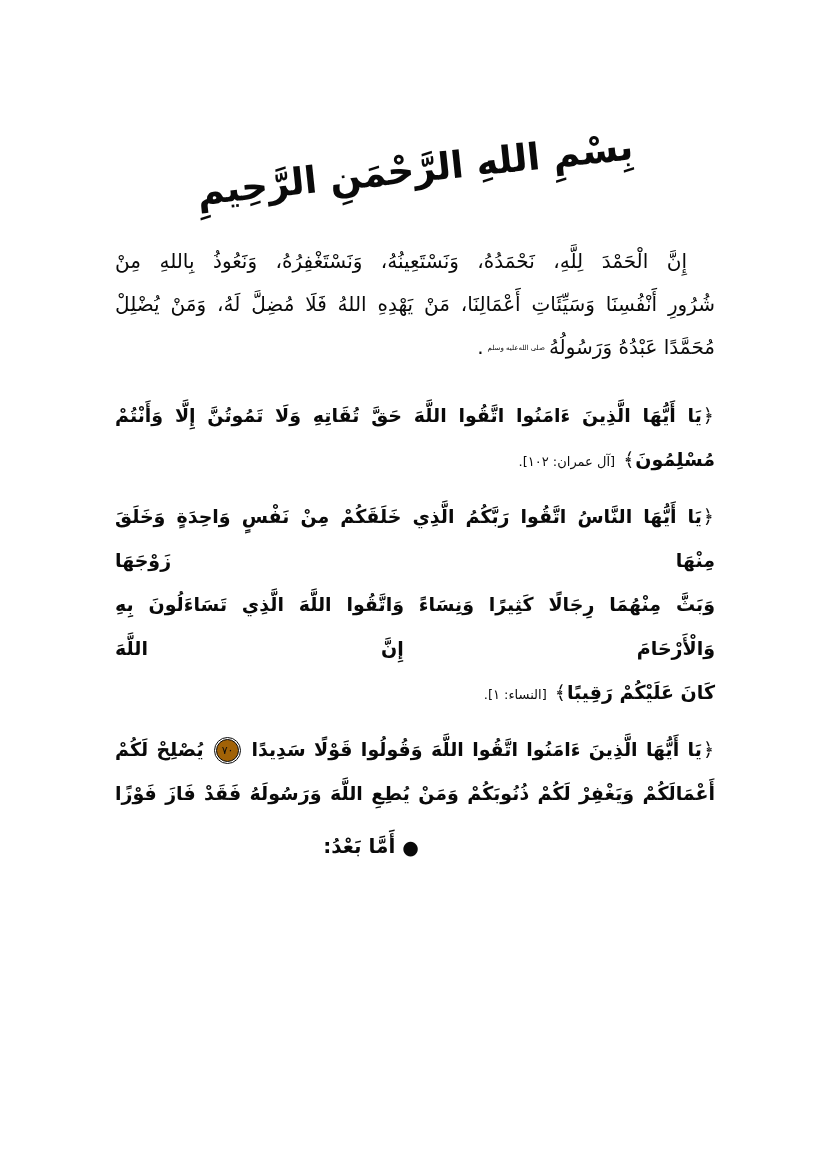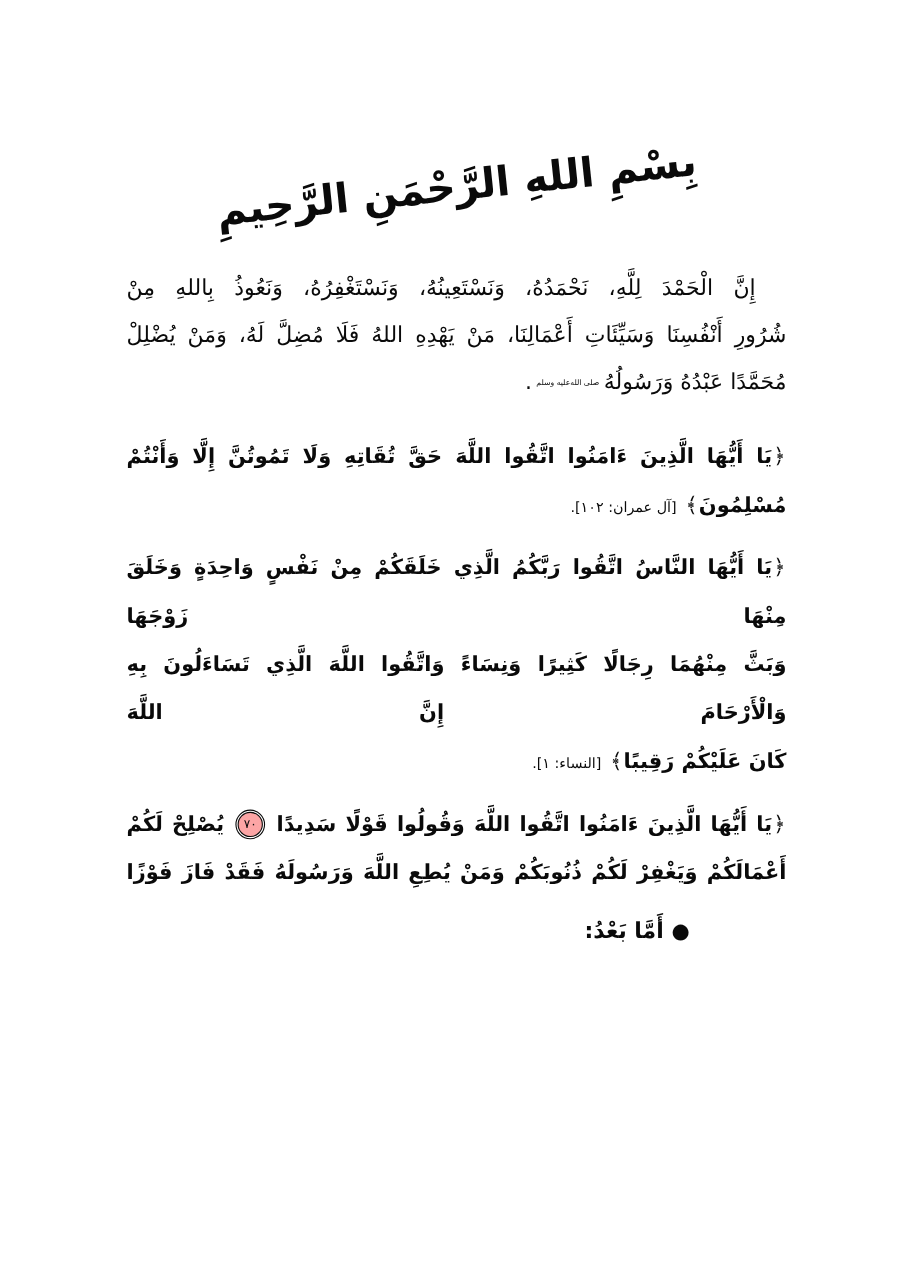--- a/index.html
+++ b/index.html
@@ -79,39 +79,39 @@
     height: 21px;
     border: 1px solid #0a0a0a;
     border-radius: 50%;
     outline: 1px solid #0a0a0a;
     outline-offset: 1px;
     font-size: 11px;
     font-weight: normal;
     line-height: 1;
     vertical-align: middle;
     margin: 0 4px;
-    background: #fca5a5;
+    background: #a16207;
   }
   
   .saws {
     display: inline-flex;
     flex-direction: row;
     align-items: center;
     font-size: 7px;
     font-weight: normal;
     line-height: 1.25;
     vertical-align: middle;
     margin: 0 4px;
   }
   
   .amma {
     margin-top: 8px;
     font-size: 20px;
     font-weight: bold;
-    text-align: right;
+    text-align: center;
     padding-right: 88px;
     line-height: 43px;
   }
   .dot {
     font-size: 19px;
     margin-left: 7px;
     vertical-align: middle;
   }
 </style>
 </head>

